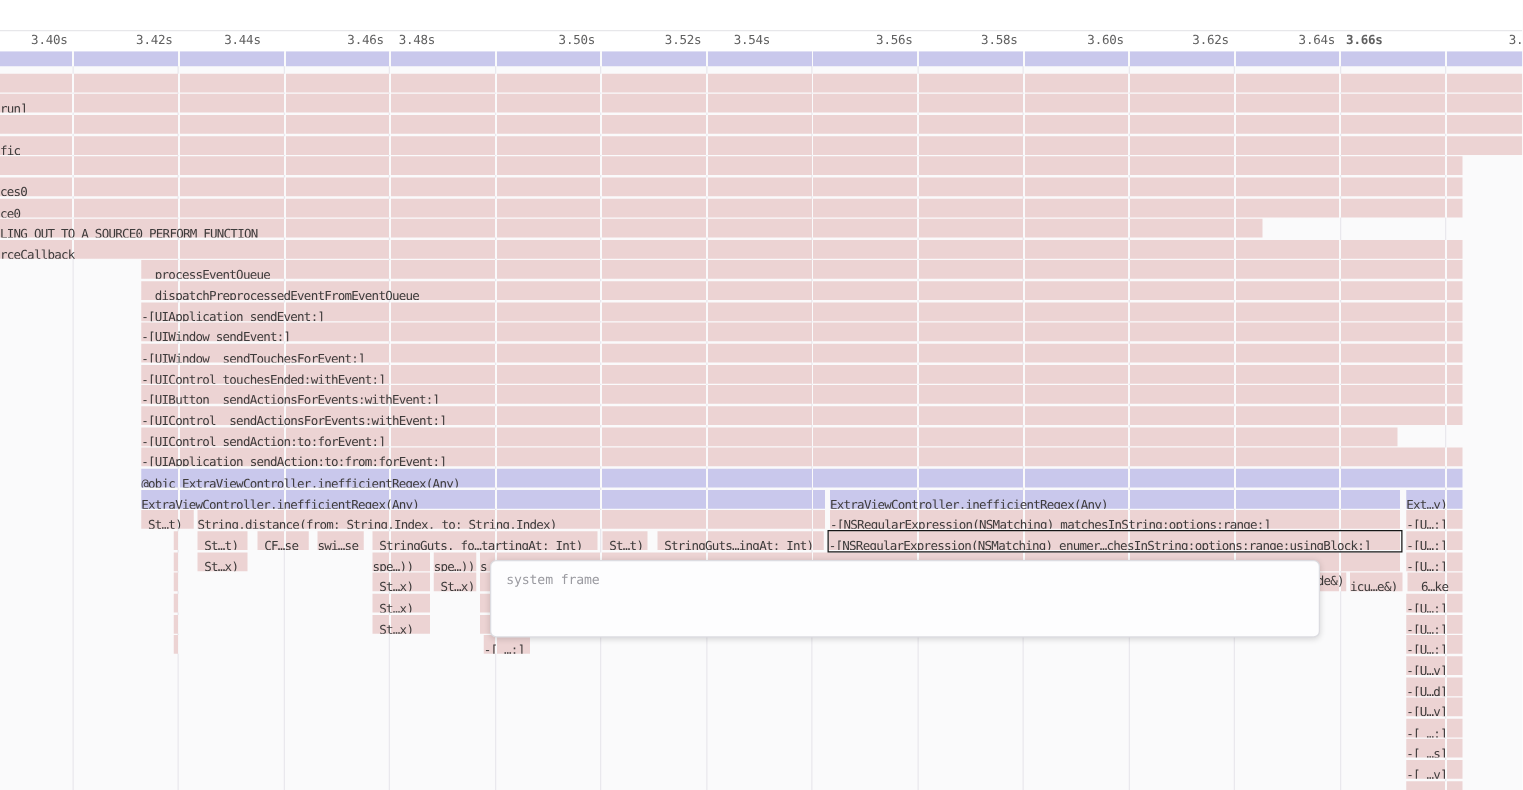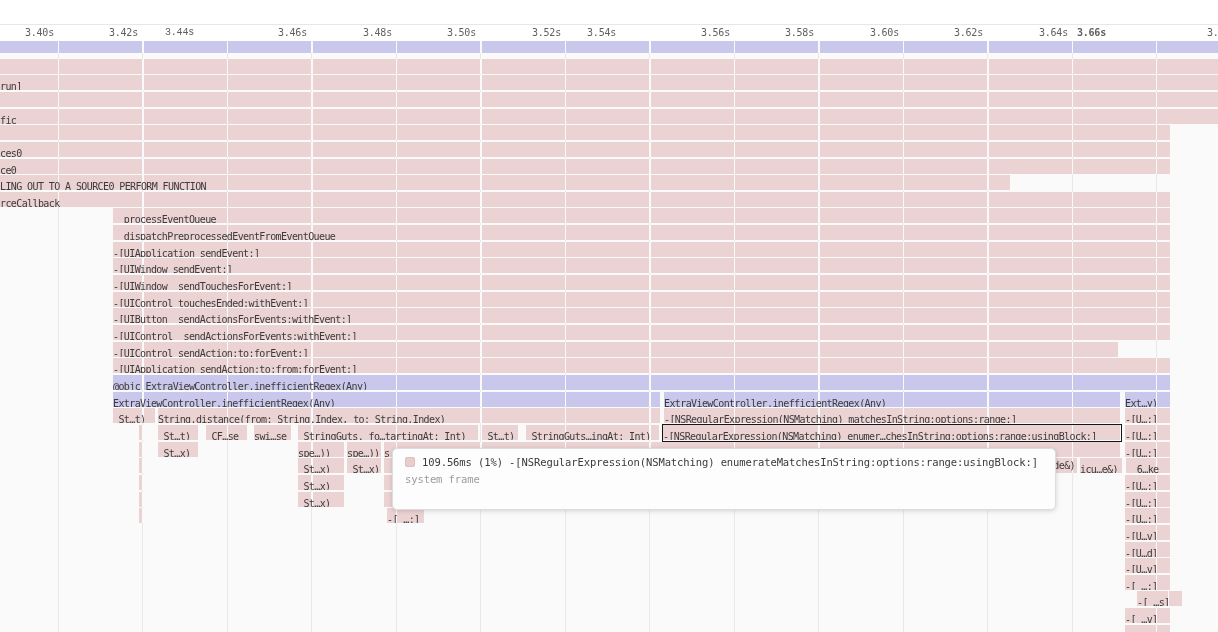--- a/index.html
+++ b/index.html
@@ -121,42 +121,39 @@
       <div class="row-seg" style="left: 298px; top: 492px; width: 46px; height: 15px; background-image: repeating-linear-gradient(90deg, rgb(236, 211, 211) 0px, rgb(236, 211, 211) 13.38px, rgb(250, 250, 251) 13.38px, rgb(250, 250, 251) 14.88px, rgb(236, 211, 211) 14.88px, rgb(236, 211, 211) 84.46px);"><span class="seg-label">_St…x)</span></div>
       <div class="row-seg" style="left: 384px; top: 492px; width: 200px; height: 15px; background-image: repeating-linear-gradient(90deg, rgb(236, 211, 211) 0px, rgb(236, 211, 211) 11.84px, rgb(250, 250, 251) 11.84px, rgb(250, 250, 251) 13.34px, rgb(236, 211, 211) 13.34px, rgb(236, 211, 211) 84.46px);"><span class="seg-label">_</span></div>
       <div class="row-seg" style="left: 1125px; top: 492px; width: 45px; height: 15px; background-image: repeating-linear-gradient(90deg, rgb(236, 211, 211) 0px, rgb(236, 211, 211) 30.98px, rgb(250, 250, 251) 30.98px, rgb(250, 250, 251) 32.48px, rgb(236, 211, 211) 32.48px, rgb(236, 211, 211) 84.46px);"><span class="seg-label">-[U…:]</span></div>
       <div class="row-seg" style="left: 139px; top: 508px; width: 4px; height: 15px; background-image: repeating-linear-gradient(90deg, rgb(236, 211, 211) 0px, rgb(236, 211, 211) 3.46px, rgb(250, 250, 251) 3.46px, rgb(250, 250, 251) 4.96px, rgb(236, 211, 211) 4.96px, rgb(236, 211, 211) 84.46px);"></div>
       <div class="row-seg" style="left: 387px; top: 508px; width: 37px; height: 15px; background-image: repeating-linear-gradient(90deg, rgb(236, 211, 211) 0px, rgb(236, 211, 211) 8.84px, rgb(250, 250, 251) 8.84px, rgb(250, 250, 251) 10.34px, rgb(236, 211, 211) 10.34px, rgb(236, 211, 211) 84.46px);"><span class="seg-label">-[_…:]</span></div>
       <div class="row-seg" style="left: 1125px; top: 508px; width: 45px; height: 15px; background-image: repeating-linear-gradient(90deg, rgb(236, 211, 211) 0px, rgb(236, 211, 211) 30.98px, rgb(250, 250, 251) 30.98px, rgb(250, 250, 251) 32.48px, rgb(236, 211, 211) 32.48px, rgb(236, 211, 211) 84.46px);"><span class="seg-label">-[U…:]</span></div>
       <div class="row-seg" style="left: 1125px; top: 525px; width: 45px; height: 15px; background-image: repeating-linear-gradient(90deg, rgb(236, 211, 211) 0px, rgb(236, 211, 211) 30.98px, rgb(250, 250, 251) 30.98px, rgb(250, 250, 251) 32.48px, rgb(236, 211, 211) 32.48px, rgb(236, 211, 211) 84.46px);"><span class="seg-label">-[U…v]</span></div>
       <div class="row-seg" style="left: 1125px; top: 542px; width: 45px; height: 15px; background-image: repeating-linear-gradient(90deg, rgb(236, 211, 211) 0px, rgb(236, 211, 211) 30.98px, rgb(250, 250, 251) 30.98px, rgb(250, 250, 251) 32.48px, rgb(236, 211, 211) 32.48px, rgb(236, 211, 211) 84.46px);"><span class="seg-label">-[U…d]</span></div>
       <div class="row-seg" style="left: 1125px; top: 558px; width: 45px; height: 15px; background-image: repeating-linear-gradient(90deg, rgb(236, 211, 211) 0px, rgb(236, 211, 211) 30.98px, rgb(250, 250, 251) 30.98px, rgb(250, 250, 251) 32.48px, rgb(236, 211, 211) 32.48px, rgb(236, 211, 211) 84.46px);"><span class="seg-label">-[U…v]</span></div>
       <div class="row-seg" style="left: 1125px; top: 575px; width: 45px; height: 15px; background-image: repeating-linear-gradient(90deg, rgb(236, 211, 211) 0px, rgb(236, 211, 211) 30.98px, rgb(250, 250, 251) 30.98px, rgb(250, 250, 251) 32.48px, rgb(236, 211, 211) 32.48px, rgb(236, 211, 211) 84.46px);"><span class="seg-label">-[_…:]</span></div>
-      <div class="row-seg" style="left: 1125px; top: 591px; width: 45px; height: 15px; background-image: repeating-linear-gradient(90deg, rgb(236, 211, 211) 0px, rgb(236, 211, 211) 30.98px, rgb(250, 250, 251) 30.98px, rgb(250, 250, 251) 32.48px, rgb(236, 211, 211) 32.48px, rgb(236, 211, 211) 84.46px); margin-left: 12px;"><span class="seg-label">-[_…s]</span></div>
+      <div class="row-seg" style="left: 1125px; top: 591px; width: 45px; height: 15px; background-image: repeating-linear-gradient(90deg, rgb(236, 211, 211) 0px, rgb(236, 211, 211) 30.98px, rgb(250, 250, 251) 30.98px, rgb(250, 250, 251) 32.48px, rgb(236, 211, 211) 32.48px, rgb(236, 211, 211) 84.46px);"><span class="seg-label">-[_…s]</span></div>
       <div class="row-seg" style="left: 1125px; top: 608px; width: 45px; height: 15px; background-image: repeating-linear-gradient(90deg, rgb(236, 211, 211) 0px, rgb(236, 211, 211) 30.98px, rgb(250, 250, 251) 30.98px, rgb(250, 250, 251) 32.48px, rgb(236, 211, 211) 32.48px, rgb(236, 211, 211) 84.46px);"><span class="seg-label">-[_…v]</span></div>
       <div class="row-seg" style="left: 1125px; top: 625px; width: 45px; height: 15px; background-image: repeating-linear-gradient(90deg, rgb(236, 211, 211) 0px, rgb(236, 211, 211) 30.98px, rgb(250, 250, 251) 30.98px, rgb(250, 250, 251) 32.48px, rgb(236, 211, 211) 32.48px, rgb(236, 211, 211) 84.46px);"></div>
     </div>
   <div id="ruler">
     <div id="ruler-divider"></div>
   <div class="tick" style="left: -4px; width: 58px; text-align: right;">3.40s</div>
       <div class="tick" style="left: 80px; width: 58px; text-align: right;">3.42s</div>
-      <div class="tick" style="left: 165px; width: 58px; text-align: left; font-family: Liberation Mono, monospace;">3.44s</div>
+      <div class="tick" style="left: 165px; width: 58px; text-align: center;">3.44s</div>
       <div class="tick" style="left: 249px; width: 58px; text-align: right;">3.46s</div>
-      <div class="tick" style="left: 334px; width: 58px; text-align: right;">3.48s</div>
+      <div class="tick" style="left: 319px; width: 58px; text-align: left;">3.48s</div>
       <div class="tick" style="left: 418px; width: 58px; text-align: right;">3.50s</div>
       <div class="tick" style="left: 503px; width: 58px; text-align: right;">3.52s</div>
       <div class="tick" style="left: 587px; width: 58px; ">3.54s</div>
       <div class="tick" style="left: 672px; width: 58px; text-align: right;">3.56s</div>
       <div class="tick" style="left: 756px; width: 58px; text-align: right;">3.58s</div>
       <div class="tick" style="left: 841px; width: 58px; text-align: right;">3.60s</div>
       <div class="tick" style="left: 925px; width: 58px; text-align: right;">3.62s</div>
       <div class="tick" style="left: 1010px; width: 58px; text-align: right;">3.64s</div>
       <div class="tick" style="left: 1048px; width: 58px; text-align: right; font-weight: bold;">3.66s</div>
       <div class="tick" style="left: 1207px;">3.</div>
     </div>
   <div id="highlight-border" style="left: 661.5px; top: 423.5px; width: 460px; height: 18px; border-color: rgb(22, 22, 22);"></div>
     <div id="tooltip">
-    <div class="tt-line1">
-      <span class="tt-swatch" style="background: rgb(234, 204, 204);"></span><span>109.56ms (1%) -[NSRegularExpression(NSMatching) enumerateMatchesInString:options:range:usingBlock:]</span>
-    </div>
     <div class="tt-line2">system frame</div>
   </div>
 </div>
 
 </body></html>

